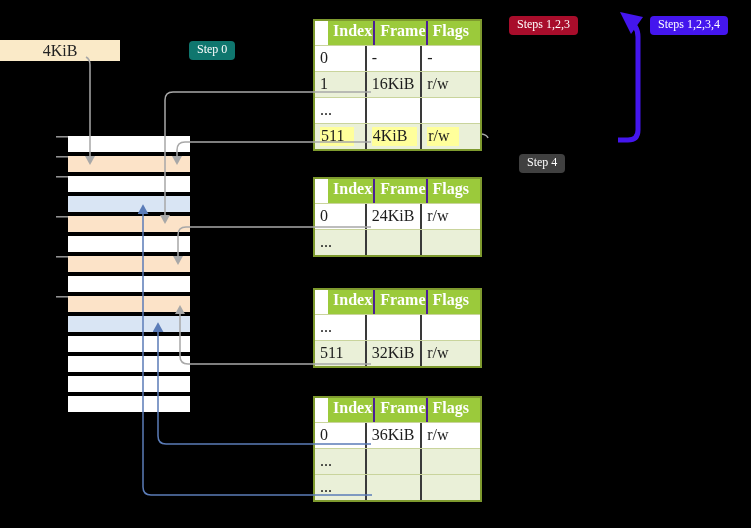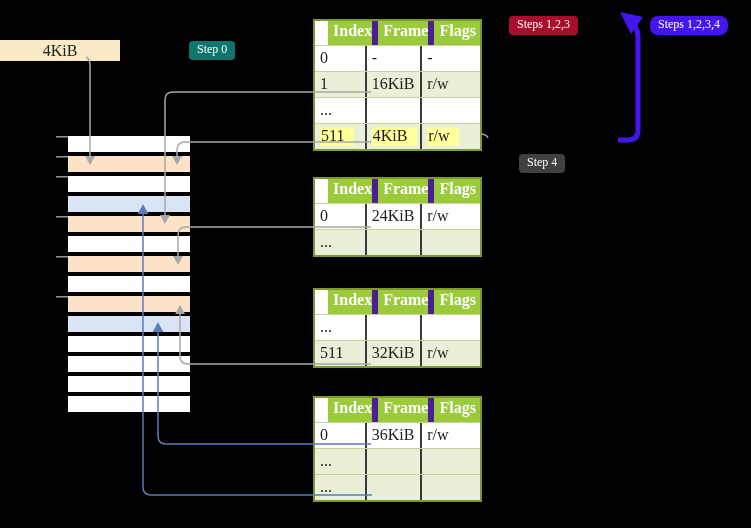--- a/index.html
+++ b/index.html
@@ -13,35 +13,35 @@
   
   #stack{position:absolute;left:68px;top:136px;width:122px;}
   .mrow{height:20px;box-sizing:border-box;border-bottom:4px solid #000;}
   .mrow:first-child{border-top:0;}
 
   
   .ptable{position:absolute;left:313px;width:169px;background:#fff;
           border:2px solid #7e9a2e;box-sizing:border-box;font-size:16px;color:#1d1d1d;}
   .thead{display:flex;background:#9bca3b;height:24px;margin-left:13px;}
   .th{font-weight:bold;color:#fff;padding:1px 0 0 5px;box-sizing:border-box;
-      border-left:6px solid #4c1d95;font-size:16px;}
+      border-left:2px solid #4c1d95;font-size:16px;}
   .th:first-child{border-left:none;}
   .c0{width:55px}.c1{width:61px}.c2{width:66px}
   .trow{display:flex;height:26px;border-top:1px solid #c9d49c;box-sizing:border-box;}
   .trow.shaded{background:#eaf0d8;}
   .tcell{padding:3px 0 0 5px;box-sizing:border-box;border-left:2px solid #3a3a3a;}
   .tcell:first-child{border-left:none;}
   .hl{background:#ffff9b;display:inline-block;padding:0 10px 1px 1px;}
 
   
   .badge{position:absolute;color:#fff;font-size:12px;padding:1px 8px 3px 8px;
          border-radius:4px;white-space:nowrap;z-index:5;}
   #b-step0{left:189px;top:41px;}
   #b-steps123{left:509px;top:16px;}
-  #b-steps1234{left:650px;top:16px;border-radius:8px;}
+  #b-steps1234{left:650px;top:16px;}
   #b-step4{left:519px;top:154px;}
 
   #overlay{position:absolute;left:0;top:0;z-index:4;pointer-events:none;}
 </style>
 </head>
 <body>
 
 <div id="canvas">
 
   <div id="psize">4KiB</div>

